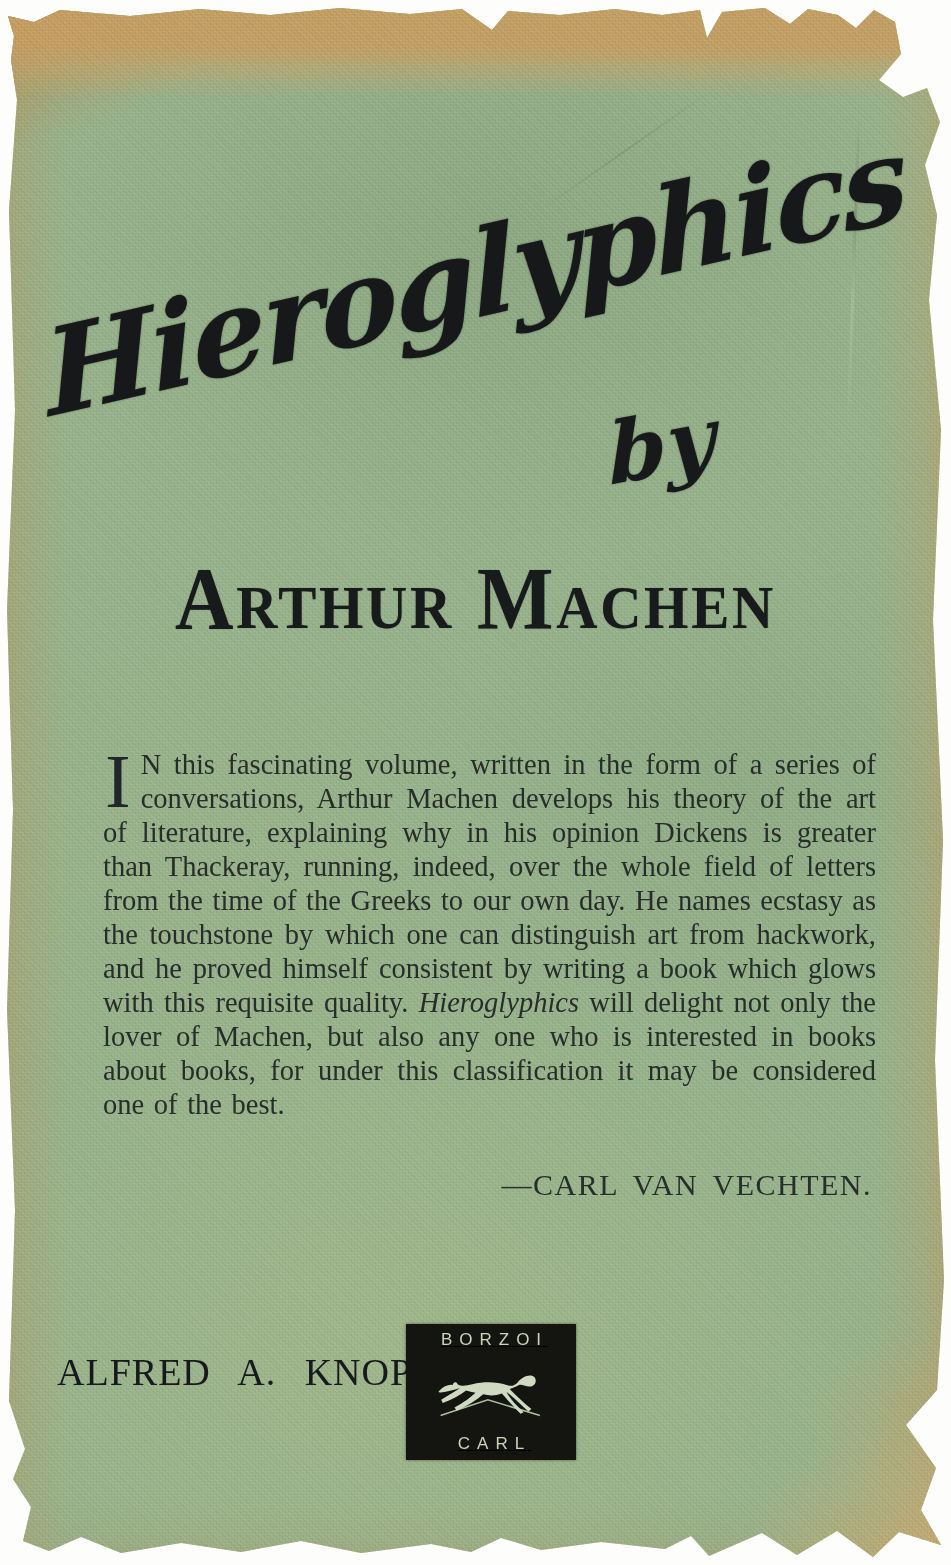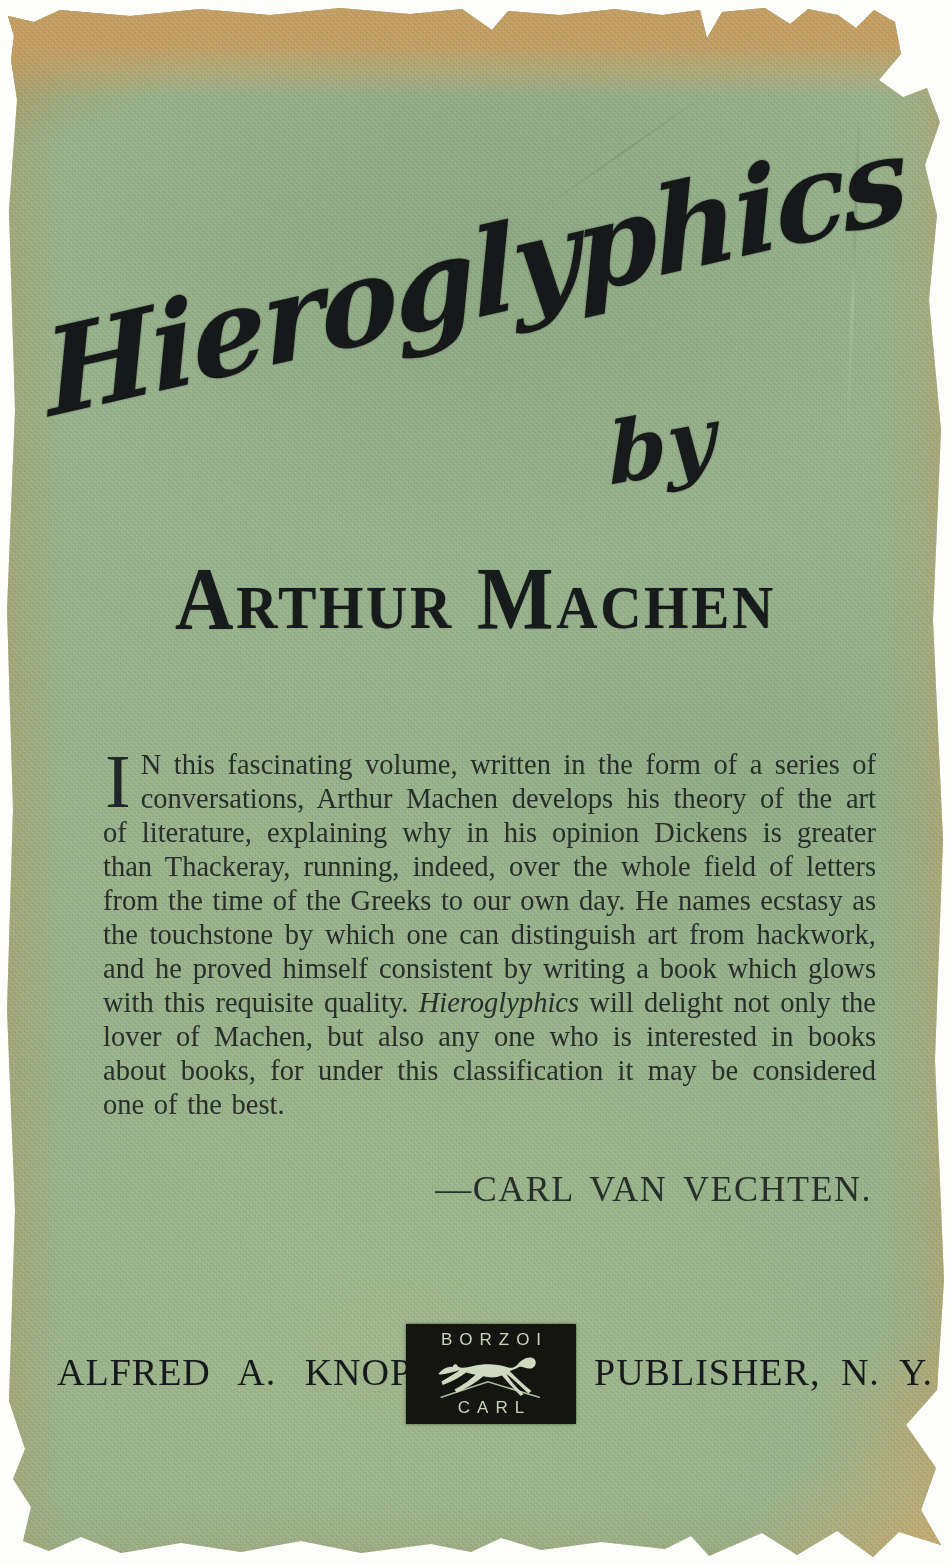--- a/index.html
+++ b/index.html
@@ -76,35 +76,36 @@
     position:absolute; left:99px; top:744px; width:773px; margin:4px;
     font-size:28.5px; line-height:34px; text-align:justify;
     color:#272e2a; word-spacing:2.5px;
   }
   .blurb::first-letter {
     float:left; font-size:77px; line-height:56px; padding:5px 10px 0 2px; color:#20262a;
   }
   .it { font-style:italic; }
   .attribution {
     position:absolute; left:99px; width:773px; top:1168px; text-align:right;
-    font-size:36px; letter-spacing:1.5px; word-spacing:6px; color:#26302b;
+    font-size:30px; letter-spacing:1.5px; word-spacing:6px; color:#26302b;
   }
   .publisher-left {
     position:absolute; left:57px; top:1350px; font-size:38px;
     letter-spacing:1px; word-spacing:18px; color:#161a1c;
   }
   .publisher-right {
     position:absolute; left:594px; top:1350px; font-size:38px;
     letter-spacing:1px; word-spacing:10px; color:#161a1c;
   }
   .logo-box {
-    position:absolute; left:406px; top:1324px; width:170px; height:100px;
+    position:absolute; left:406px; top:1324px; width:170px; height:136px;
     background:#141511; display:flex; flex-direction:column; align-items:center;
     justify-content:space-between; padding:7px 0 8px; box-sizing:border-box;
     box-shadow:0 0 3px rgba(20,25,18,0.5);
+    text-decoration:underline;
   }
   .logo-top, .logo-bottom {
     font-family:"Liberation Sans", sans-serif; font-size:17px; letter-spacing:7px;
     padding-left:7px; color:#c9d4ba; line-height:1;
   }
   .dog-svg { width:146px; height:56px; margin:-3px 0; }
 </style>
 </head>
 <body>
 
@@ -152,15 +153,14 @@
           C46,36 42,35 38,34
           C30,40 20,46 8,50
           L6,46
           C16,40 26,34 30,31
           C24,33 16,35 10,36
           C6,37 1,37 3,35 Z"></path>
       </svg>
       <div class="logo-bottom">CARL</div>
     </div>
 
-    <div class="publisher-right">PUBLISHER, N. Y.</div>
   </div>
 </div>
 
 </body></html>

